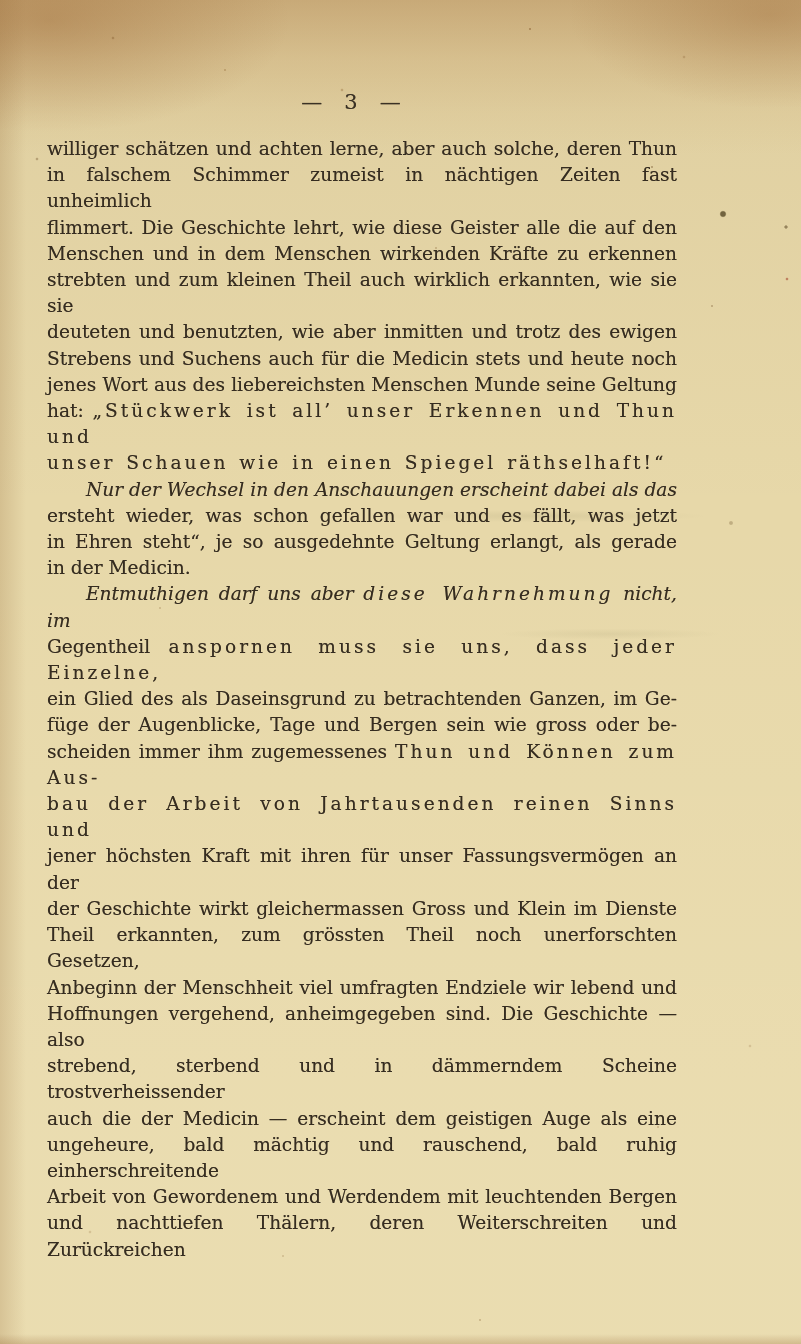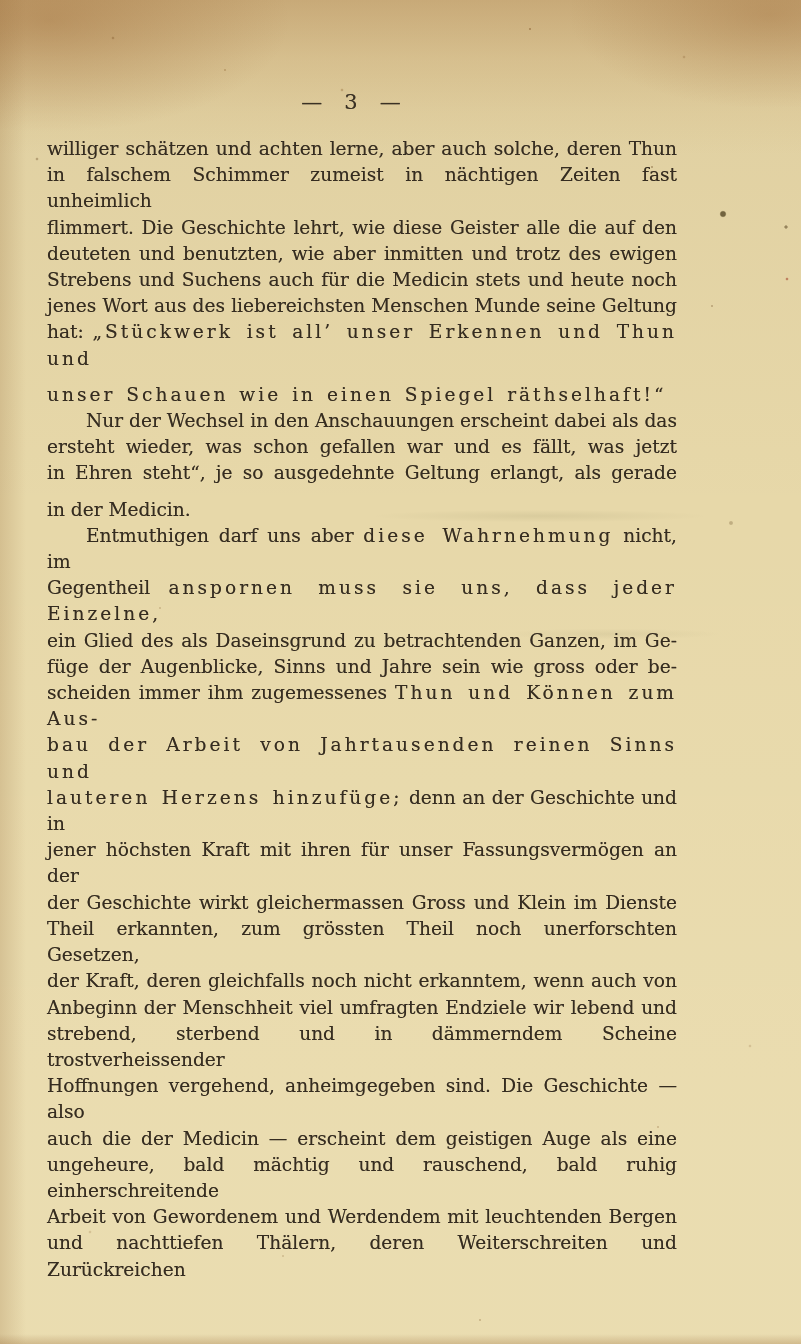--- a/index.html
+++ b/index.html
@@ -74,64 +74,64 @@
     text-shadow: 0 0 .5px rgba(53,44,32,.5);
   }
   .line {
     text-align: justify;
     text-align-last: justify;
     white-space: normal;
     overflow: visible;
   }
   .line.end {
     text-align-last: left;
-    margin-top: 10px;
   }
   .line.indent {
     text-indent: 39px;
+    font-style: italic;
   }
   .sperr {
     letter-spacing: 3px;
     word-spacing: 2px;
   }
 </style>
 </head>
 <body>
 
 <div class="page">
   <div class="running-head">
     <span>—</span>
     <span>3</span>
     <span>—</span>
   </div>
   <div class="body-text" id="body-text">
       <div class="line"><span>williger schätzen und achten lerne, aber auch solche, deren Thun</span></div>
       <div class="line"><span>in falschem Schimmer zumeist in nächtigen Zeiten fast unheimlich</span></div>
       <div class="line"><span>flimmert. Die Geschichte lehrt, wie diese Geister alle die auf den</span></div>
+      <div class="line"><span>Menschen und in dem Menschen wirkenden Kräfte zu erkennen</span></div>
+      <div class="line"><span>strebten und zum kleinen Theil auch wirklich erkannten, wie sie sie</span></div>
       <div class="line"><span>deuteten und benutzten, wie aber inmitten und trotz des ewigen</span></div>
       <div class="line"><span>Strebens und Suchens auch für die Medicin stets und heute noch</span></div>
       <div class="line"><span>jenes Wort aus des liebereichsten Menschen Munde seine Geltung</span></div>
       <div class="line"><span>hat: </span><span class="sperr">„Stückwerk ist all’ unser Erkennen und Thun und</span></div>
       <div class="line end"><span class="sperr">unser Schauen wie in einen Spiegel räthselhaft!“</span></div>
       <div class="line indent"><span>Nur der Wechsel in den Anschauungen erscheint dabei als das</span></div>
       <div class="line"><span>ersteht wieder, was schon gefallen war und es fällt, was jetzt</span></div>
       <div class="line"><span>in Ehren steht“, je so ausgedehnte Geltung erlangt, als gerade</span></div>
       <div class="line end"><span>in der Medicin.</span></div>
       <div class="line indent"><span>Entmuthigen darf uns aber </span><span class="sperr">diese Wahrnehmung</span><span> nicht, im</span></div>
       <div class="line"><span>Gegentheil </span><span class="sperr">anspornen muss sie uns, dass jeder Einzelne,</span></div>
       <div class="line"><span>ein Glied des als Daseinsgrund zu betrachtenden Ganzen, im Ge-</span></div>
-      <div class="line"><span>füge der Augenblicke, Sinns und Jahre sein wie gross oder be-</span></div>
+      <div class="line"><span>füge der Augenblicke, Tage und Bergen sein wie gross oder be-</span></div>
       <div class="line"><span>scheiden immer ihm zugemessenes </span><span class="sperr">Thun und Können zum Aus-</span></div>
       <div class="line"><span class="sperr">bau der Arbeit von Jahrtausenden reinen Sinns und</span></div>
-      <div class="line"><span class="sperr">lauteren Herzens hinzufüge;</span><span> denn an der Geschichte und in</span></div>
       <div class="line"><span>jener höchsten Kraft mit ihren für unser Fassungsvermögen an der</span></div>
       <div class="line"><span>der Geschichte wirkt gleichermassen Gross und Klein im Dienste</span></div>
       <div class="line"><span>Theil erkannten, zum grössten Theil noch unerforschten Gesetzen,</span></div>
-      <div class="line"><span>der Kraft, deren gleichfalls noch nicht erkanntem, wenn auch von</span></div>
       <div class="line"><span>Anbeginn der Menschheit viel umfragten Endziele wir lebend und</span></div>
+      <div class="line"><span>Hoffnungen vergehend, anheimgegeben sind. Die Geschichte — also</span></div>
       <div class="line"><span>strebend, sterbend und in dämmerndem Scheine trostverheissender</span></div>
-      <div class="line"><span>Hoffnungen vergehend, anheimgegeben sind. Die Geschichte — also</span></div>
       <div class="line"><span>auch die der Medicin — erscheint dem geistigen Auge als eine</span></div>
       <div class="line"><span>ungeheure, bald mächtig und rauschend, bald ruhig einherschreitende</span></div>
       <div class="line"><span>Arbeit von Gewordenem und Werdendem mit leuchtenden Bergen</span></div>
       <div class="line"><span>und nachttiefen Thälern, deren Weiterschreiten und Zurückreichen</span></div>
     </div>
 </div>
 
 </body></html>

